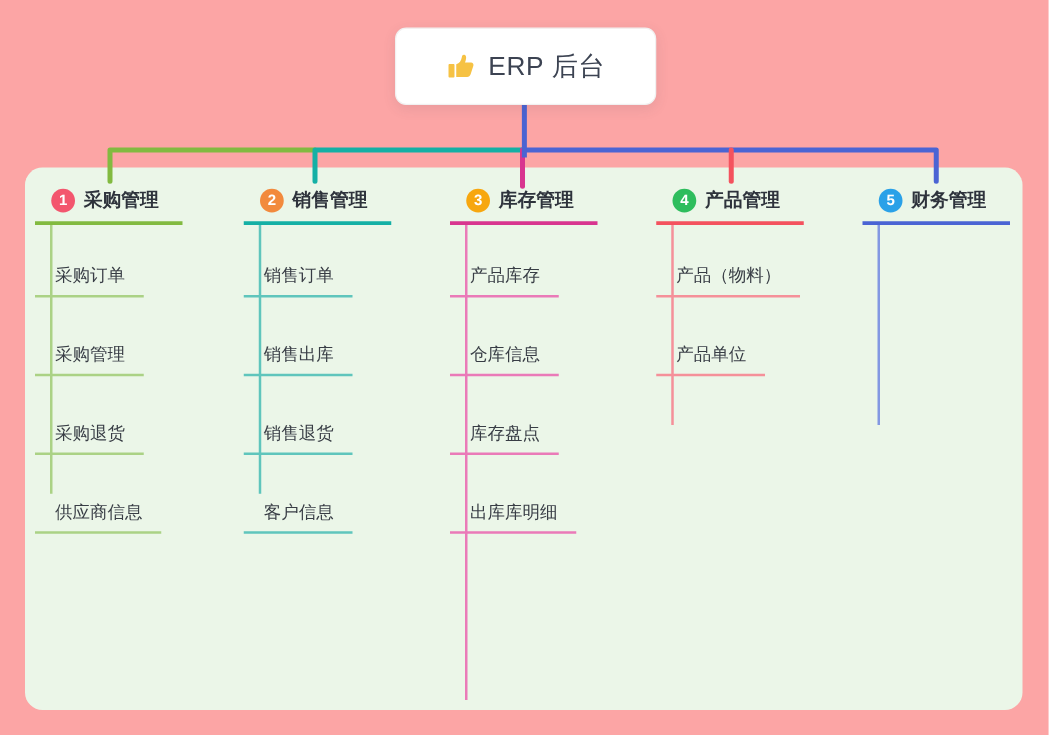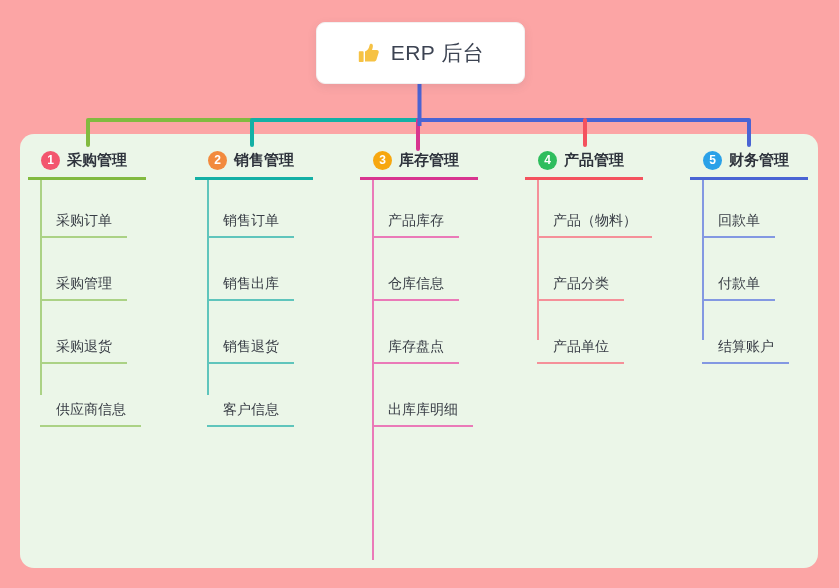--- a/index.html
+++ b/index.html
@@ -35,21 +35,21 @@
   .badge{
     width:19px;height:19px;border-radius:50%;flex:0 0 19px;
     background:var(--badge);color:#fff;font-size:12px;font-weight:bold;
     display:flex;align-items:center;justify-content:center;line-height:1;
   }
   .branch-label{font-size:15px;color:#2e333c;font-weight:700;white-space:nowrap;}
   .vline{position:absolute;left:12px;top:33px;width:2px;background:var(--child-line);}
   .b1 .vline,.b2 .vline{height:215px;}
   .b3 .vline{height:380px;}
   .b4 .vline,.b5 .vline{height:160px;}
-  .children{margin-left:12px;}
+  .children{}
   .child{
     height:55px;display:flex;align-items:flex-end;
     width:fit-content;white-space:nowrap;
     padding:0 15px 6px 16px;
     border-bottom:2px solid var(--child-line);
     font-size:14px;color:#383d45;cursor:pointer;
   }
   .child:first-child{height:50px;}
   
   .b1{left:28px;}.b2{left:195px;}.b3{left:360px;}.b4{left:525px;}.b5{left:690px;}
@@ -121,31 +121,25 @@
   </div>
 
   <div class="branch b4" style="--line: #f4525e; --child-line: #f59099; --badge: #2ebd5d;">
     <div class="branch-header">
       <span class="badge">4</span>
       <span class="branch-label">产品管理</span>
     </div>
     <div class="vline"></div>
     <div class="children">
       <div class="child">产品（物料）</div>
-      <div class="child">产品分类</div>
       <div class="child">产品单位</div>
     </div>
   </div>
 
   <div class="branch b5" style="--line: #4a64d4; --child-line: #8398e2; --badge: #2aa1e8;">
     <div class="branch-header">
       <span class="badge">5</span>
       <span class="branch-label">财务管理</span>
     </div>
     <div class="vline"></div>
-    <div class="children">
-      <div class="child">回款单</div>
-      <div class="child">付款单</div>
-      <div class="child">结算账户</div>
-    </div>
   </div>
 
 </div>
 
 </body></html>

